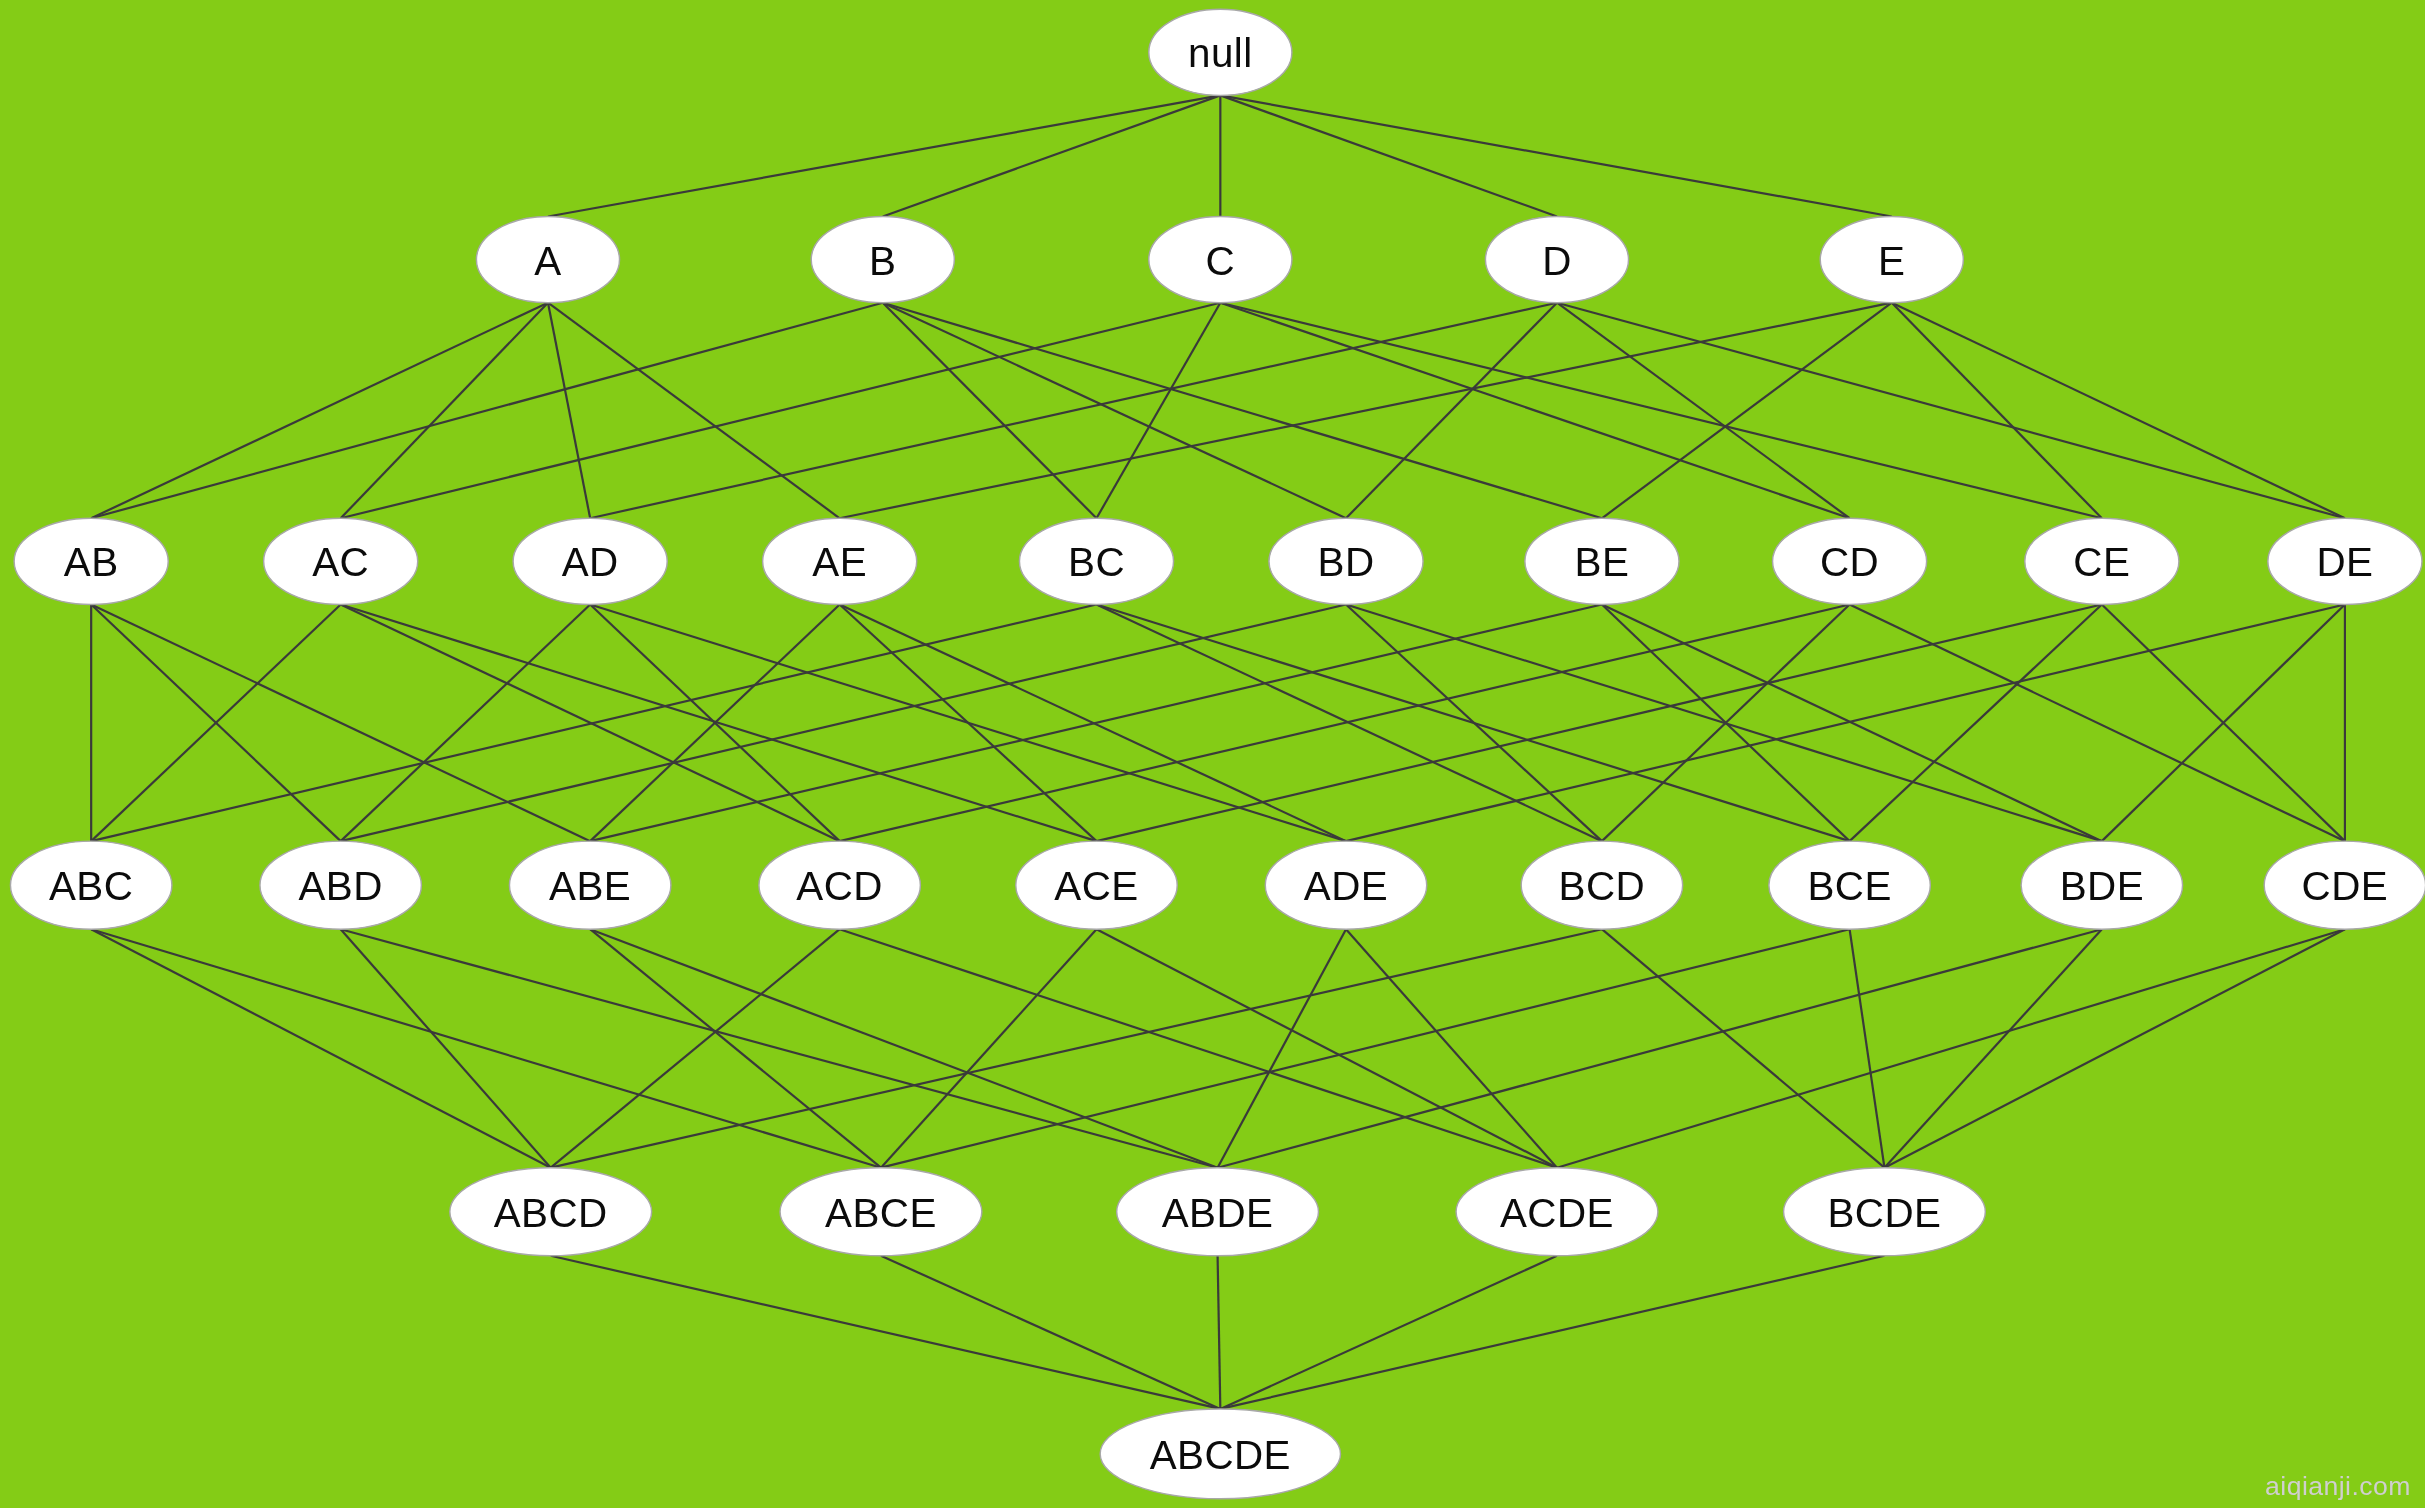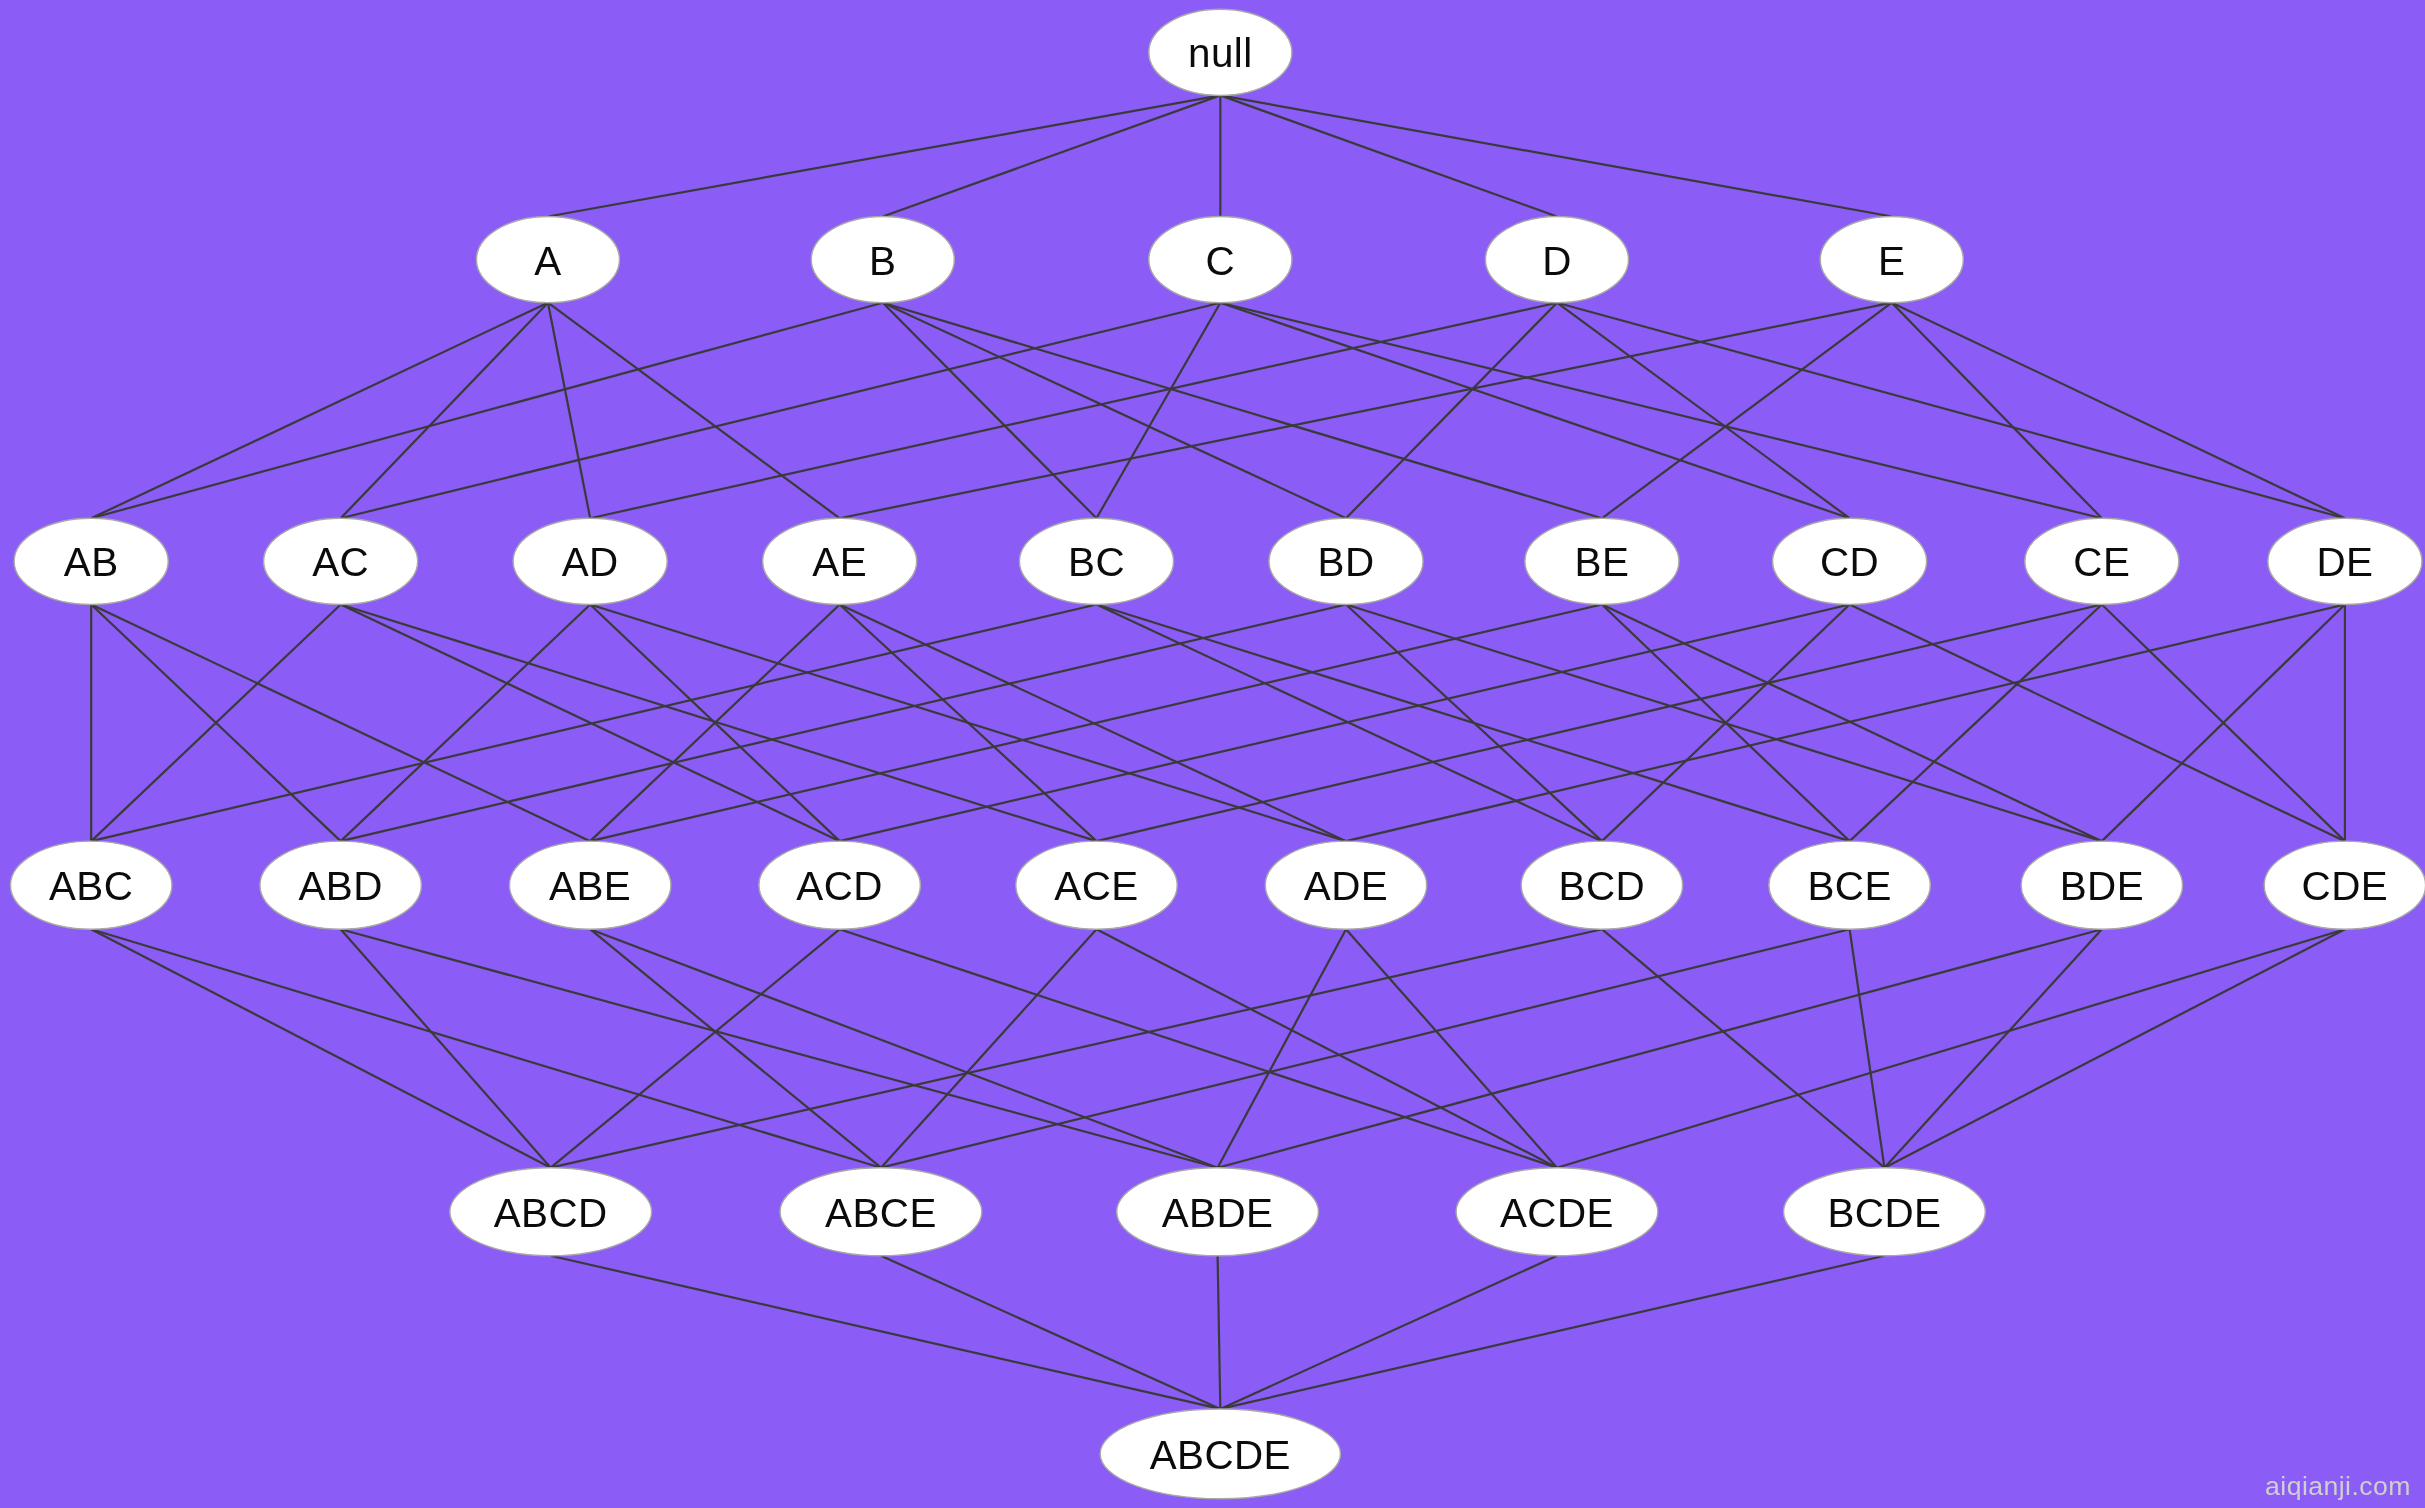--- a/index.html
+++ b/index.html
@@ -11,21 +11,21 @@
   body {
     width: 2426px;
     height: 1508px;
     overflow: hidden;
     font-family: "Liberation Sans", sans-serif;
   }
   #lattice-root {
     position: relative;
     width: 2426px;
     height: 1508px;
-    background: #8b5cf6;
+    background: #84cc16;
   }
   svg#lattice-svg {
     position: absolute;
     top: 0;
     left: 0;
     width: 2426px;
     height: 1508px;
     display: block;
   }
   .edge-line {

